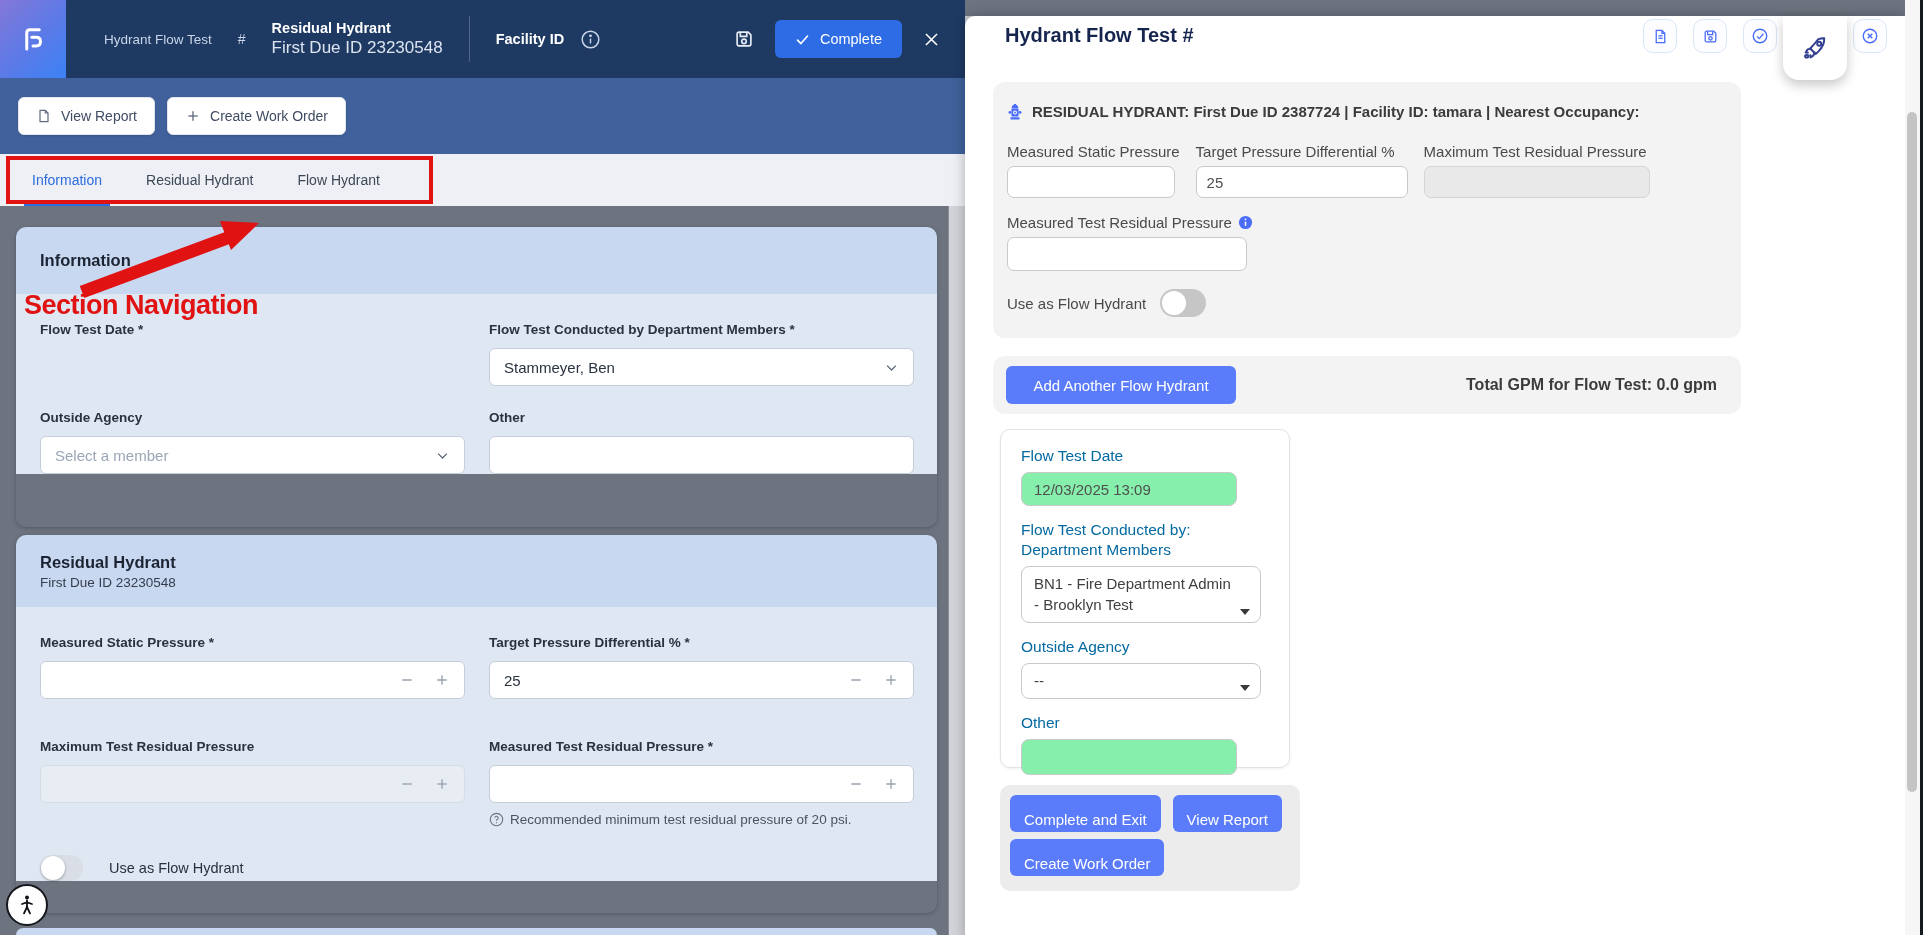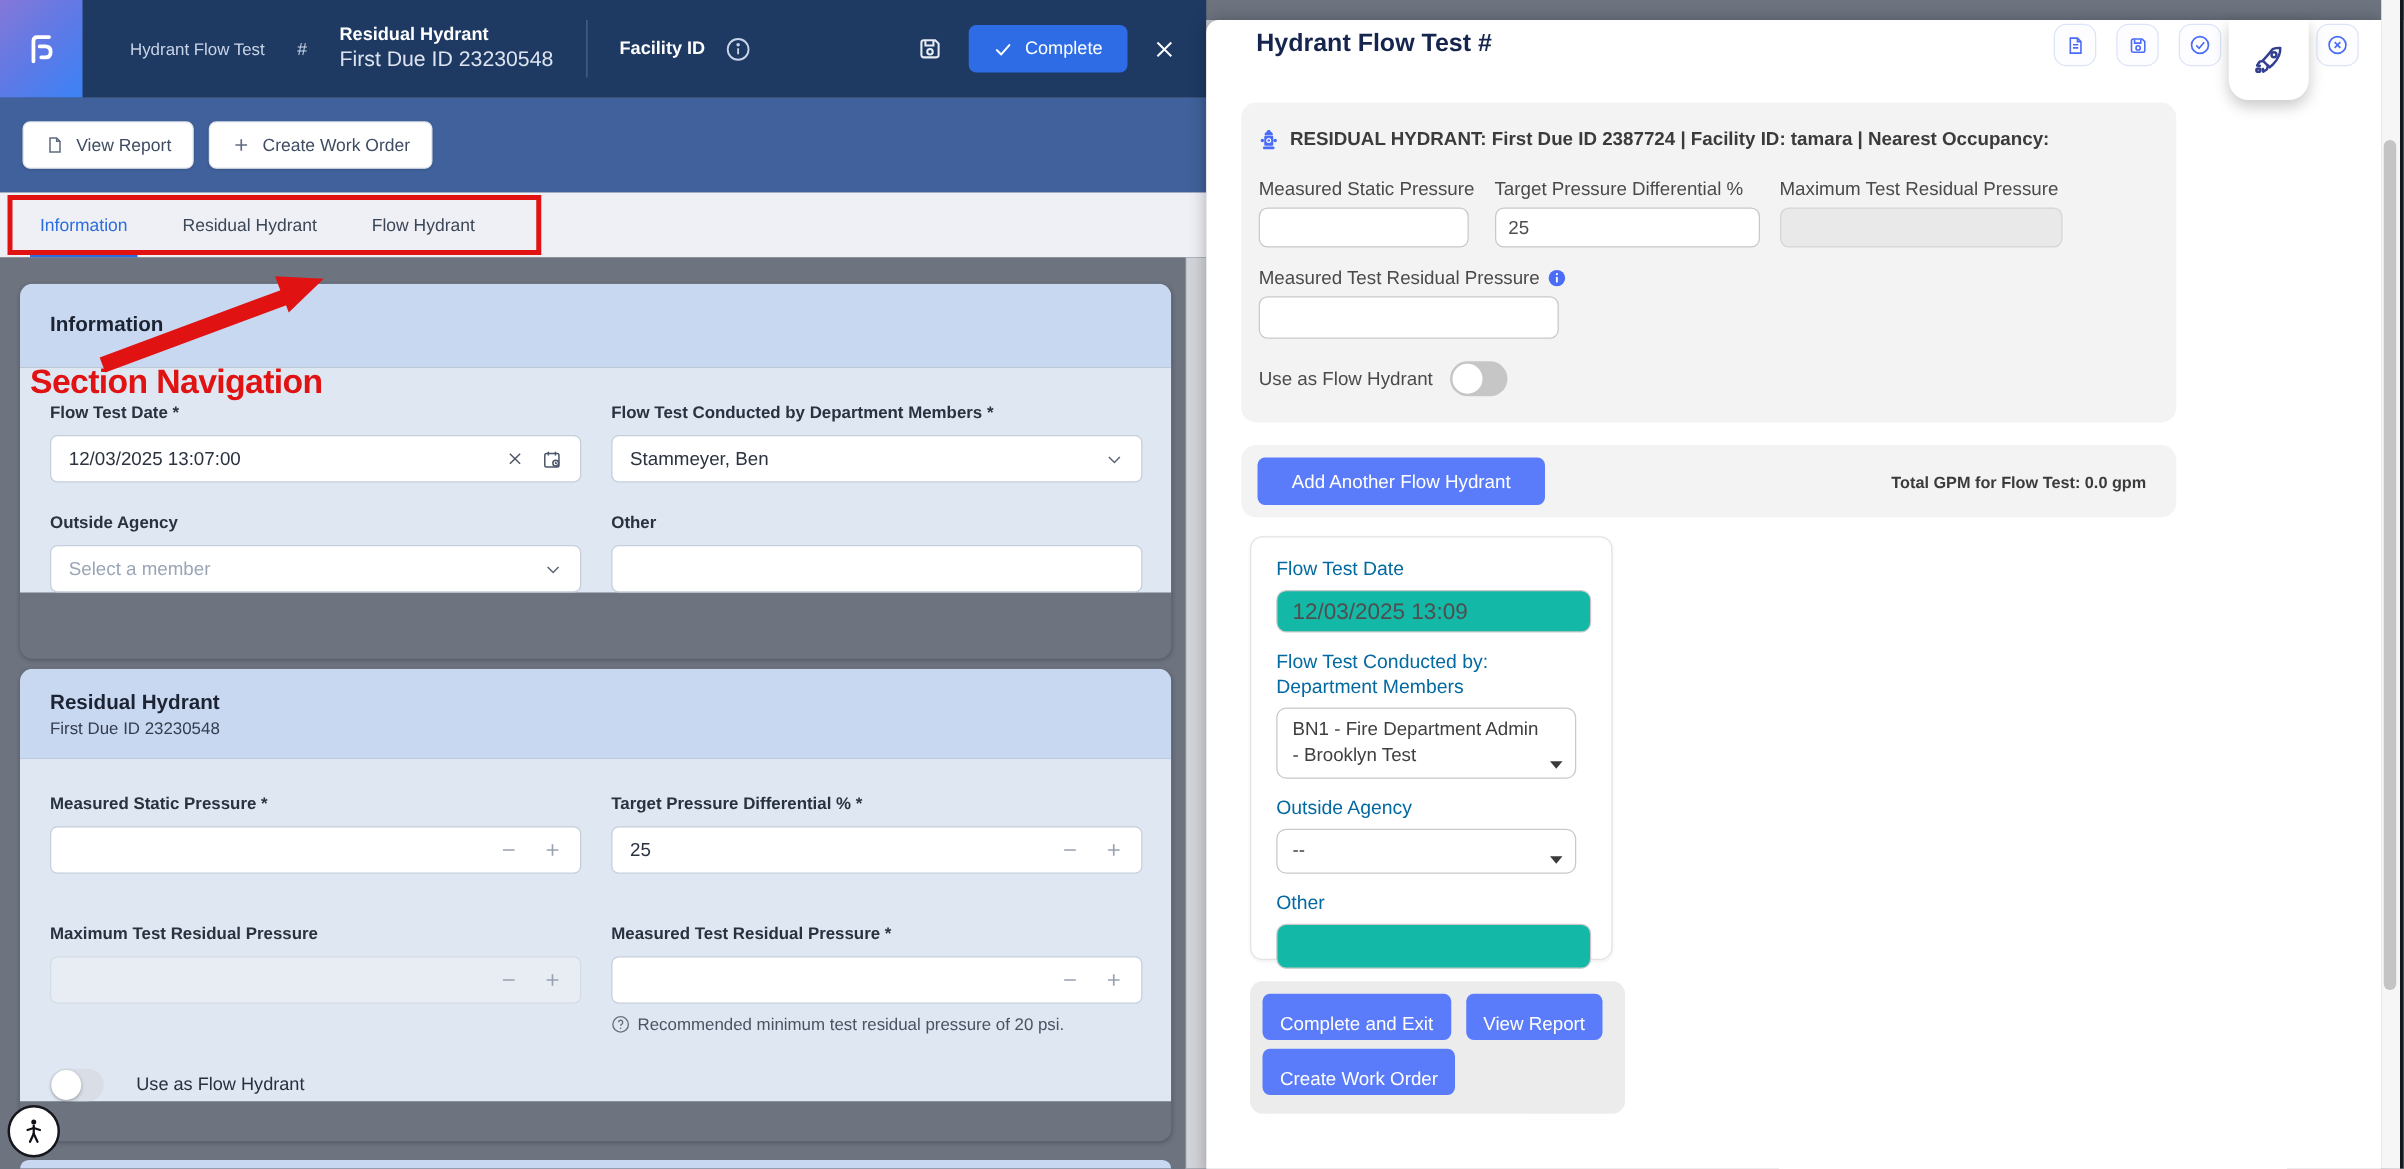--- a/index.html
+++ b/index.html
@@ -92,26 +92,26 @@
   .mtrp .dlabel { display:inline-flex; align-items:center; gap:6px; font-size:15px; color:#4a4a4a; margin-bottom:6px; }
   .mtrp .dinput { display:block; width:240px; height:34px; }
   .dtoggle { margin-top:18px; display:flex; align-items:center; gap:14px; }
   .dtoggle .lbl { font-size:15px; color:#4a4a4a; }
   .dswitch { width:46px; height:28px; background:#c6c6c6; border-radius:14px; position:relative; cursor:pointer; }
   .dswitch .knob { position:absolute; left:2px; top:2px; width:24px; height:24px; border-radius:50%; background:#fff; }
 
   .panel2 { top:340px; height:58px; display:flex; align-items:center; padding:0 24px 0 13px; }
   .blue-btn { background:#5b7cfa; color:#fff; border:none; border-radius:6px; font-size:15px; font-family:inherit; cursor:pointer; }
   .add-btn { width:230px; height:38px; }
-  .total-gpm { margin-left:auto; font-size:13px; font-weight:700; color:#3b3b3b; }
+  .total-gpm { margin-left:auto; font-size:16px; font-weight:700; color:#3b3b3b; }
 
   .flow-card { position:absolute; left:35px; top:413px; width:290px; height:339px; background:#fff; border:1px solid #e3e3e3; border-radius:10px; box-shadow:0 1px 3px rgba(0,0,0,.06); padding:16px 20px; }
   .flow-card .dlabel { display:block; font-size:15.5px; color:#0369a1; margin-bottom:6px; line-height:1.3; }
   .flow-card .spaced { margin-top:14px; }
-  .fc-input { display:block; width:252px; height:34px; border:1px solid #c9c9c9; border-radius:8px; padding:0 12px; font-size:18px; color:#4f4f4f; font-family:inherit; outline:none; background:#14b8a6; }
+  .fc-input { display:block; width:216px; height:34px; border:1px solid #c9c9c9; border-radius:8px; padding:0 12px; font-size:15px; color:#4f4f4f; font-family:inherit; outline:none; background:#86efac; }
   .fc-select { width:240px; border:1px solid #c9c9c9; border-radius:8px; padding:7px 10px 7px 12px; display:flex; align-items:flex-end; justify-content:space-between; gap:8px; cursor:pointer; background:#fff; }
   .fc-select .val { font-size:15px; color:#3f3f3f; line-height:1.35; }
   .caret { width:0; height:0; border-left:5px solid transparent; border-right:5px solid transparent; border-top:6px solid #3a3a3a; flex:none; }
   .fc-other { height:36px; }
 
   .btns-panel { position:absolute; left:35px; top:769px; width:300px; height:106px; background:#ececec; border-radius:10px; padding:10px; }
   .btn-row { display:flex; gap:12px; }
   .btn-row + .btn-row { margin-top:7px; }
   .dbtn { height:37px; padding:16px 14px; }
 
@@ -202,36 +202,20 @@
     <div class="content">
 
       <div class="card info-card">
         <div class="card-head">
           <span class="card-title">Information</span>
         </div>
         <div class="card-body">
           <div class="fgrid">
             <div class="fld">
               <label class="flabel">Flow Test Date *</label>
-              <div class="ibox">
-                <input type="text" value="12/03/2025 13:07:00" style="">
-                <span class="icons">
-                  <svg width="14" height="14" viewBox="0 0 24 24" fill="none" stroke="currentColor" stroke-width="2">
-                      <line x1="5" y1="5" x2="19" y2="19"></line>
-                      <line x1="19" y1="5" x2="5" y2="19"></line>
-                    </svg>
-                  <svg width="17" height="17" viewBox="0 0 24 24" fill="none" stroke="currentColor" stroke-width="1.7">
-                      <rect x="4" y="5.5" width="16" height="15" rx="2"></rect>
-                      <line x1="8" y1="3.5" x2="8" y2="7.5"></line>
-                      <line x1="16" y1="3.5" x2="16" y2="7.5"></line>
-                      <circle cx="16.3" cy="16.3" r="3.2"></circle>
-                      <path d="M16.3 14.8v1.6l1.2.8"></path>
-                    </svg>
-                </span>
-              </div>
             </div>
             <div class="fld">
               <label class="flabel">Flow Test Conducted by Department Members *</label>
               <div class="selbox">
                 <span class="val">Stammeyer, Ben</span>
                 <svg width="15" height="15" viewBox="0 0 24 24" fill="none" stroke="currentColor" stroke-width="2">
                     <polyline points="5,9 12,16 19,9"></polyline>
                   </svg>
               </div>
             </div>

